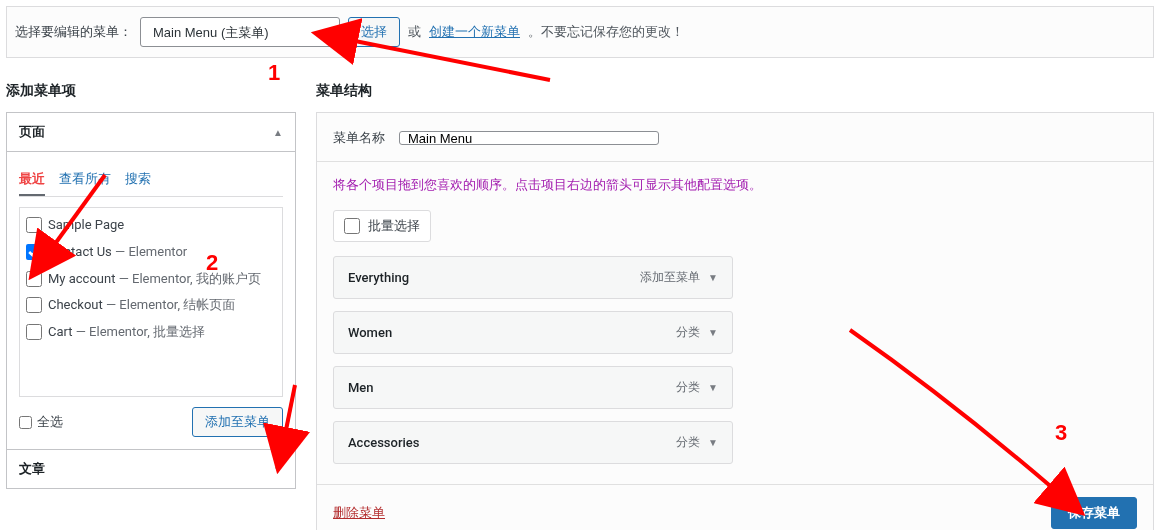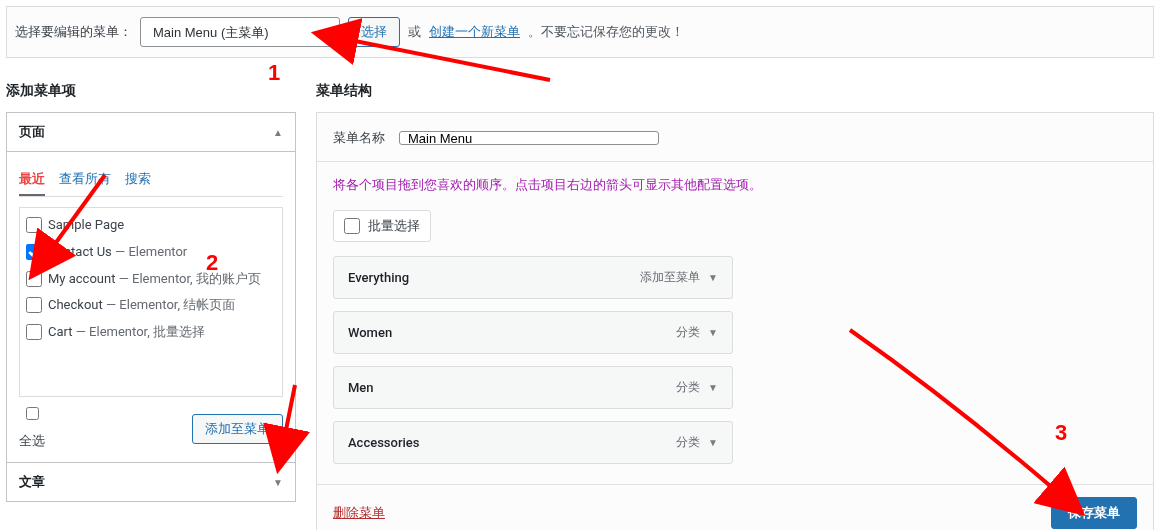--- a/index.html
+++ b/index.html
@@ -30,21 +30,21 @@
   .tabs { display:flex; gap:14px; border-bottom:1px solid #dcdcde; margin-bottom:10px; }
   .tab { color:#2271b1; padding:6px 0; cursor:pointer; font-size:13px; }
   .tab.active { color:#ef4444; border-bottom:2px solid #646970; font-weight:600; }
 
   .page-list { border:1px solid #dcdcde; height:190px; overflow-y:scroll; padding:4px 6px; background:#fff; margin-bottom:10px; }
   .page-item { display:flex; align-items:flex-start; gap:6px; padding:3px 0; font-size:13px; line-height:1.6; }
   .page-item input[type=checkbox]{ width:16px; height:16px; margin-top:2px; }
   .muted { color:#646970; }
 
   .metabox-foot { display:flex; align-items:center; justify-content:space-between; margin-top:6px; }
-  .metabox-foot label { display:flex; align-items:center; gap:12px; color:#3c434a;flex-direction:column; }
+  .metabox-foot label { display:flex; align-items:center; gap:5px; color:#3c434a; }
 
   
   .menu-settings { background:#fcfcfc; border:1px solid #dcdcde; }
   .row-name { display:flex; align-items:center; gap:14px; padding:16px 16px 14px; border-bottom:1px solid #e0e0e0; }
   .row-name input[type=text] { width:260px; height:14px; padding:4px 8px; border:1px solid #8c8f94; border-radius:3px; font-size:13px; }
   .instructions { padding:14px 16px 10px; color:#a21caf; }
   .bulk { margin:6px 16px 14px; border:1px solid #dcdcde; background:#fff; padding:6px 10px; display:inline-flex; align-items:center; gap:8px; border-radius:3px; }
   .bulk input[type=checkbox]{ width:16px; height:16px; }
 
   .menu-items { padding:0 16px 8px; }

